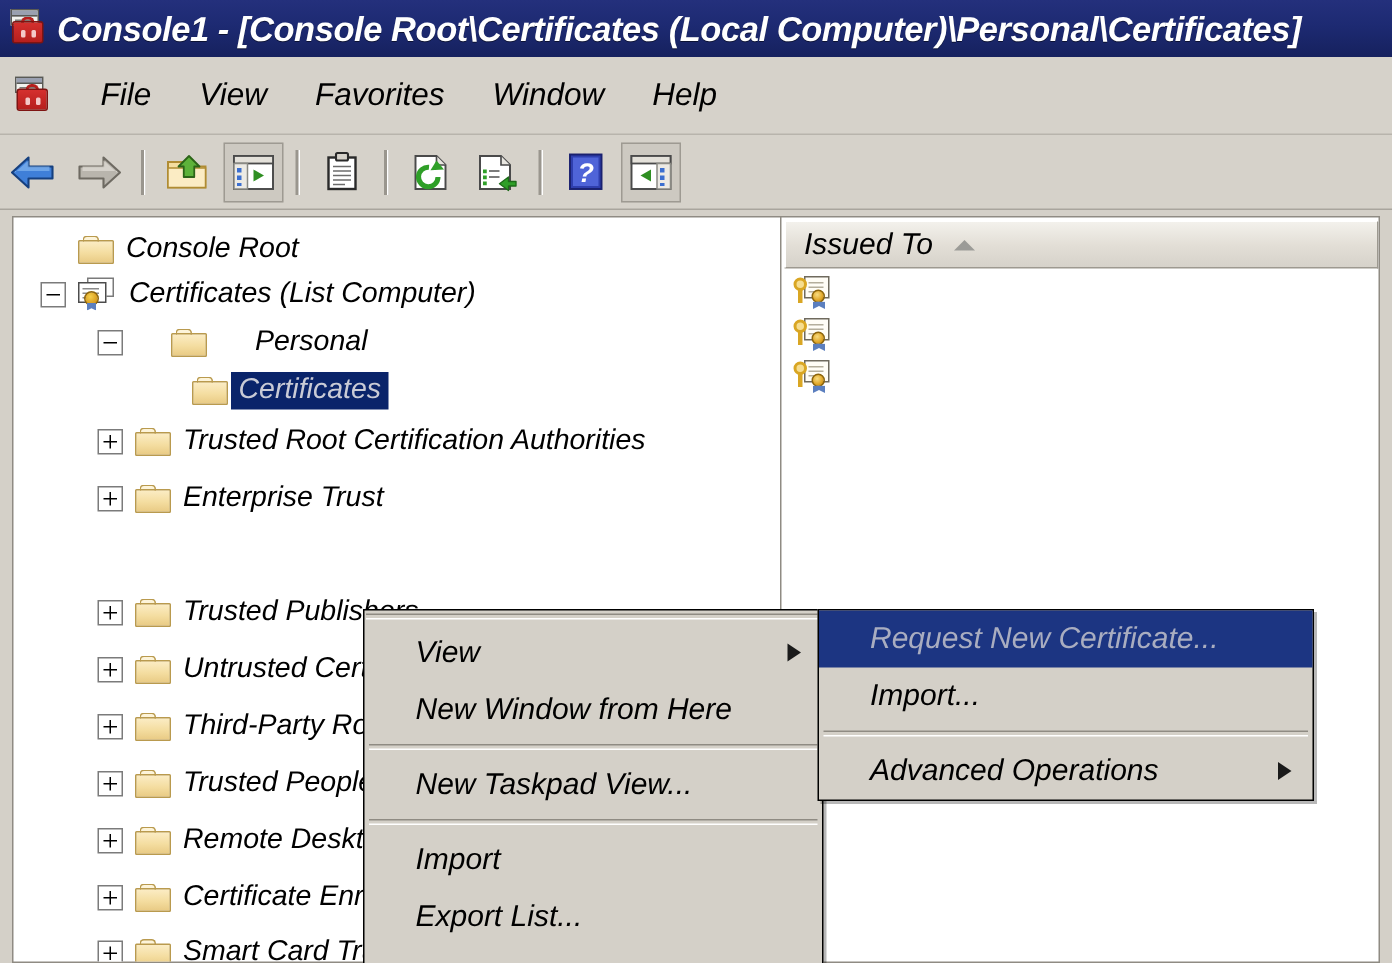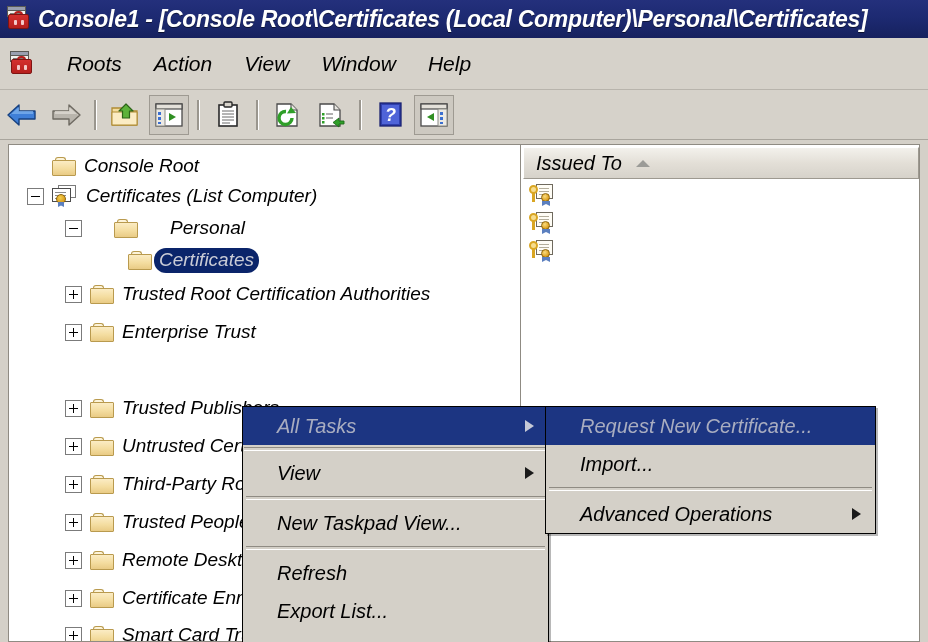--- a/index.html
+++ b/index.html
@@ -172,21 +172,20 @@
     font-size: 19px;
     color: #000000;
     font-family: "Liberation Sans", sans-serif;
     padding-left: 6px;
     text-align: center;
   }
   .tree-row.selected .tree-label {
     background: #0a246a;
     color: #c9cbd6;
     padding: 1px 5px 2px 5px;
-    border-radius: 12px;
   }
 
   .expander {
     width: 17px; height: 17px;
     border: 1px solid #7b7b7b;
     background: #ffffff;
     position: relative;
     flex: 0 0 auto;
     box-sizing: border-box;
     margin-right: 8px;
@@ -421,23 +420,23 @@
             <div class="l1"></div>
             <div class="l2"></div>
           </div>
         <div class="handle"></div>
         <div class="case">
             <div class="latch a"></div>
             <div class="latch b"></div>
           </div>
       </div>
     </div>
-    <div class="menu-item">Roots</div>
-    <div class="menu-item">Action</div>
+    <div class="menu-item">File</div>
     <div class="menu-item">View</div>
+    <div class="menu-item">Favorites</div>
     <div class="menu-item">Window</div>
     <div class="menu-item">Help</div>
   </div>
 
   <div class="toolbar">
 
     <div class="tb-btn">
       <span class="arrow-ico">
         <svg width="32" height="26" viewBox="0 0 32 26">
           <polygon points="2,13 13,3 13,9 29,9 29,17 13,17 13,23" fill="#3f7fd8" stroke="#16407f" stroke-width="1.4" stroke-linejoin="round"></polygon>
@@ -738,40 +737,39 @@
               <span class="tails"></span>
           </span>
           <span class="tree-label"></span>
         </div>
       </div>
 
     </div>
 
     <div class="ctxmenu ctx-main">
 
-      <div class="ctx-item highlight">
-        <span class="label">All Tasks</span>
-        <span class="sub-arrow"></span>
-      </div>
       <div class="ctx-sep thick"></div>
 
       <div class="ctx-item">
         <span class="label">View</span>
         <span class="sub-arrow"></span>
       </div>
 
+      <div class="ctx-item">
+        <span class="label">New Window from Here</span>
+      </div>
       <div class="ctx-sep"></div>
 
       <div class="ctx-item">
         <span class="label">New Taskpad View...</span>
       </div>
       <div class="ctx-sep"></div>
 
       <div class="ctx-item">
-        <span class="label">Refresh</span>
+        <span class="label">Import</span>
       </div>
 
       <div class="ctx-item">
         <span class="label">Export List...</span>
       </div>
 
     </div>
 
     <div class="ctxmenu ctx-sub">
 

